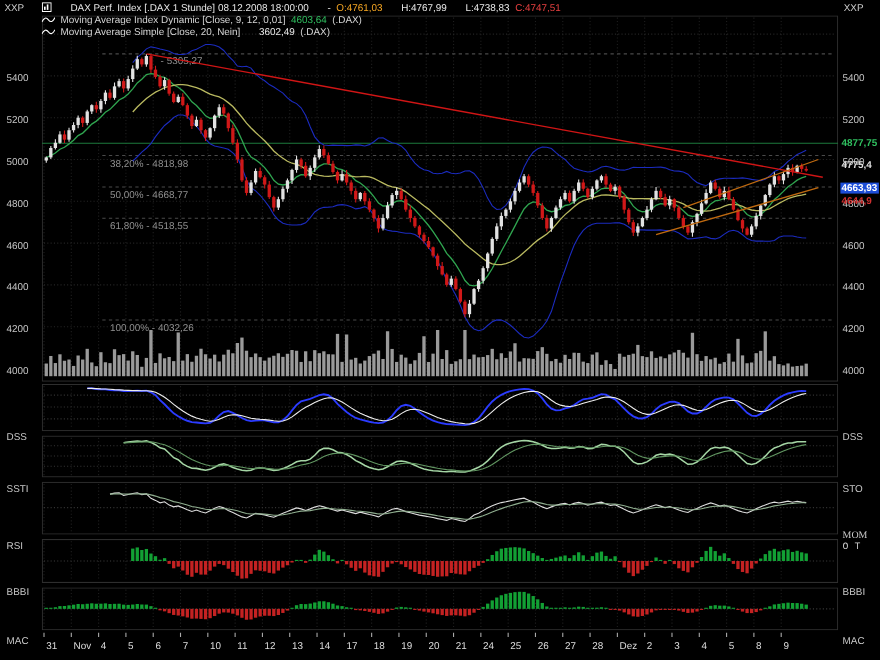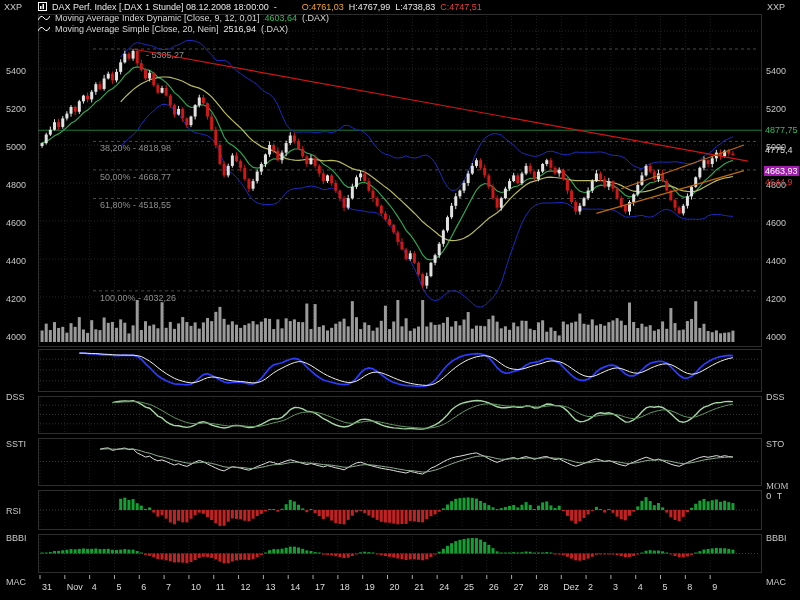--- a/index.html
+++ b/index.html
@@ -2,24 +2,24 @@
 <html><head>
 <meta charset="utf-8">
 <style>
   html,body{margin:0;padding:0;background:#000;}
   #screen{position:relative;width:800px;height:600px;background:#000;overflow:hidden;
           font-family:"Liberation Sans",sans-serif;font-size:9px;color:#ddd;}
   svg{position:absolute;left:38px;display:block;}
   #xAxis{left:0;}
   .hl{position:absolute;left:38px;white-space:nowrap;z-index:5;pointer-events:none;}
   .hl span{margin-right:5px;}
-  .w{color:#e8e8e8;} .o{color:#f5a623;margin-left:20px;} .r{color:#e84040;} .g{color:#2fbf5f;} .dim{color:#d6d6d6;}
+  .w{color:#e8e8e8;margin-left:12px;} .o{color:#f5a623;} .r{color:#e84040;} .g{color:#2fbf5f;} .dim{color:#d6d6d6;}
   .icq{display:inline-block;vertical-align:-1px;margin-right:3px;}
   .ax{position:absolute;font-size:9px;color:#c6c6c6;line-height:10px;white-space:nowrap;margin-top:40px;}
-  .mk{position:absolute;left:764px;font-size:9px;line-height:10px;padding:0 1px;white-space:nowrap;z-index:6;}
+  .mk{position:absolute;left:764px;font-size:9px;line-height:10px;padding:0 1px;white-space:nowrap;z-index:6;font-weight:bold;}
   .corner{position:absolute;top:2px;color:#cccccc;}
 </style>
 </head>
 <body>
 
 <div id="screen">
 
   <div class="corner" style="left:4px">XXP</div>
   <div class="corner" style="left:767px">XXP</div>
 
@@ -33,21 +33,21 @@
 
   <div class="hl" style="top:13px">
     <span class="icq"><svg style="position:static" width="12" height="8">
           <path d="M0 6 Q3 0 6 4 T12 2" stroke="#fff" fill="none"></path>
         </svg></span><span class="dim">Moving Average Index Dynamic [Close, 9, 12, 0,01]</span><span class="g">4603,64</span><span class="dim">(.DAX)</span>
   </div>
 
   <div class="hl" style="top:24px">
     <span class="icq"><svg style="position:static" width="12" height="8">
           <path d="M0 6 Q3 0 6 4 T12 2" stroke="#fff" fill="none"></path>
-        </svg></span><span class="dim">Moving Average Simple [Close, 20, Nein]</span><span class="w">2516,94</span><span class="dim">(.DAX)</span>
+        </svg></span><span class="dim">Moving Average Simple [Close, 20, Nein]</span><span class="w">3602,49</span><span class="dim">(.DAX)</span>
   </div>
 
   <svg id="mainChart" style="top:14px" width="724" height="333">
       <rect x="0.5" y="0.5" width="723" height="332" fill="none" stroke="#2e2e2e"></rect>
       <line x1="2" y1="2" x2="2" y2="328" stroke="#1e1e1e" stroke-dasharray="1 2"></line>
       <line x1="26.82142857142857" y1="2" x2="26.82142857142857" y2="328" stroke="#1e1e1e" stroke-dasharray="1 2"></line>
       <line x1="51.64285714285714" y1="2" x2="51.64285714285714" y2="328" stroke="#1e1e1e" stroke-dasharray="1 2"></line>
       <line x1="76.46428571428571" y1="2" x2="76.46428571428571" y2="328" stroke="#1e1e1e" stroke-dasharray="1 2"></line>
       <line x1="101.28571428571428" y1="2" x2="101.28571428571428" y2="328" stroke="#1e1e1e" stroke-dasharray="1 2"></line>
       <line x1="126.10714285714286" y1="2" x2="126.10714285714286" y2="328" stroke="#1e1e1e" stroke-dasharray="1 2"></line>
@@ -1166,21 +1166,21 @@
       <div class="ax" style="left: 6px; top: 26px; color: rgb(198, 198, 198);">5400</div>
       <div class="ax" style="left: 6px; top: 64px; color: rgb(198, 198, 198);">5200</div>
       <div class="ax" style="left: 6px; top: 102px; color: rgb(198, 198, 198);">5000</div>
       <div class="ax" style="left: 6px; top: 140px; color: rgb(198, 198, 198);">4800</div>
       <div class="ax" style="left: 6px; top: 178px; color: rgb(198, 198, 198);">4600</div>
       <div class="ax" style="left: 6px; top: 216px; color: rgb(198, 198, 198);">4400</div>
       <div class="ax" style="left: 6px; top: 254px; color: rgb(198, 198, 198);">4200</div>
       <div class="ax" style="left: 6px; top: 292px; color: rgb(198, 198, 198);">4000</div>
       <div class="ax" style="left: 6px; top: 352px; color: rgb(200, 200, 200);">DSS</div>
       <div class="ax" style="left: 6px; top: 399px; color: rgb(200, 200, 200);">SSTI</div>
-      <div class="ax" style="left: 6px; top: 466px; color: rgb(200, 200, 200);">RSI</div>
+      <div class="ax" style="left: 6px; top: 451px; color: rgb(200, 200, 200);">RSI</div>
       <div class="ax" style="left: 6px; top: 493px; color: rgb(200, 200, 200);">BBBI</div>
       <div class="ax" style="left: 6px; top: 537px; color: rgb(200, 200, 200);">MAC</div>
     </div>
   <div id="rightAxis">
       <div class="ax" style="left: 766px; top: 26px; color: rgb(198, 198, 198);">5400</div>
       <div class="ax" style="left: 766px; top: 64px; color: rgb(198, 198, 198);">5200</div>
       <div class="ax" style="left: 766px; top: 102px; color: rgb(198, 198, 198);">5000</div>
       <div class="ax" style="left: 766px; top: 140px; color: rgb(198, 198, 198);">4800</div>
       <div class="ax" style="left: 766px; top: 178px; color: rgb(198, 198, 198);">4600</div>
       <div class="ax" style="left: 766px; top: 216px; color: rgb(198, 198, 198);">4400</div>
@@ -1189,15 +1189,15 @@
       <div class="ax" style="left: 766px; top: 352px; color: rgb(200, 200, 200);">DSS</div>
       <div class="ax" style="left: 766px; top: 399px; color: rgb(200, 200, 200);">STO</div>
       <div class="ax" style="left: 766px; top: 441px; color: rgb(200, 200, 200); font-family: Liberation Serif, serif;">MOM</div>
       <div class="ax" style="left: 766px; top: 452px; color: rgb(200, 200, 200); font-family: Liberation Mono, monospace;">O T</div>
       <div class="ax" style="left: 766px; top: 493px; color: rgb(200, 200, 200);">BBBI</div>
       <div class="ax" style="left: 766px; top: 537px; color: rgb(200, 200, 200);">MAC</div>
     </div>
 
 <div class="mk" style="top: 125.228px; color: rgb(47, 191, 95);">4877,75</div>
     <div class="mk" style="top: 144.674px; color: rgb(221, 221, 221);">4775,4</div>
-    <div class="mk" style="top: 165.853px; color: rgb(255, 255, 255); background: #a21caf;">4663,93</div>
+    <div class="mk" style="top: 165.853px; color: rgb(255, 255, 255); background: #1d4ed8;">4663,93</div>
     <div class="mk" style="top: 176.853px; color: rgb(208, 48, 48);">4644,9</div>
   </div>
 
 </body></html>

